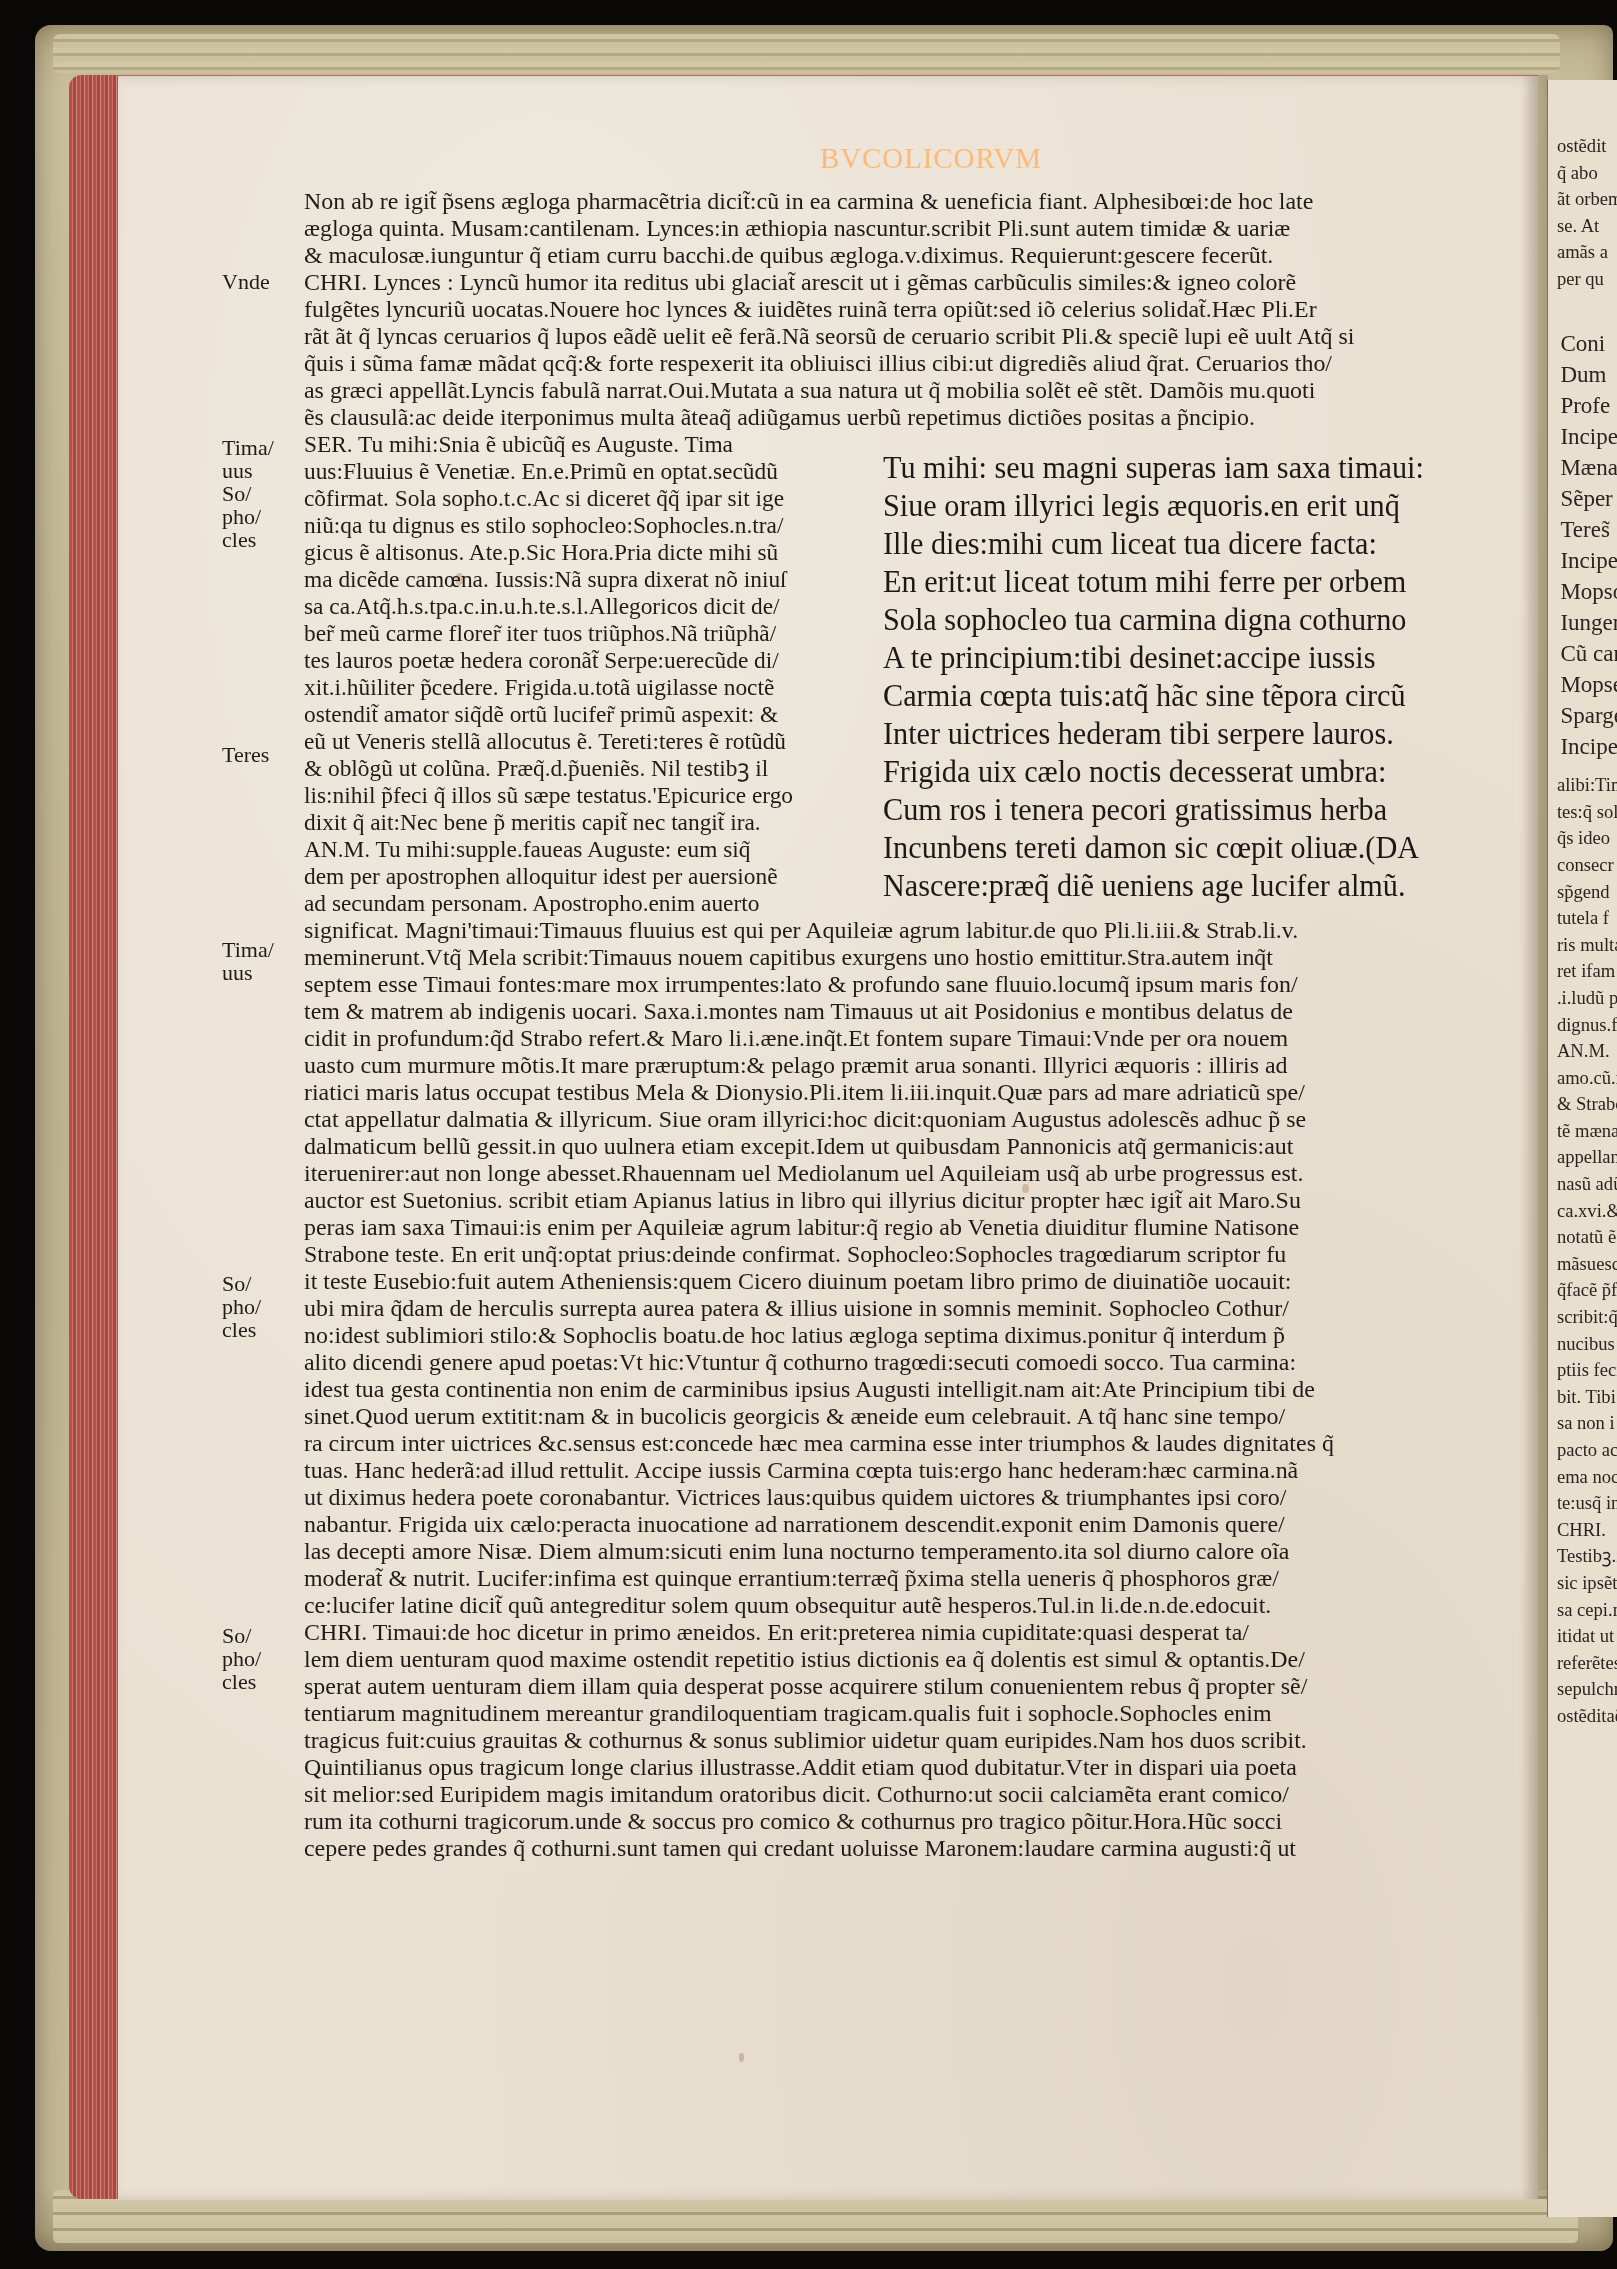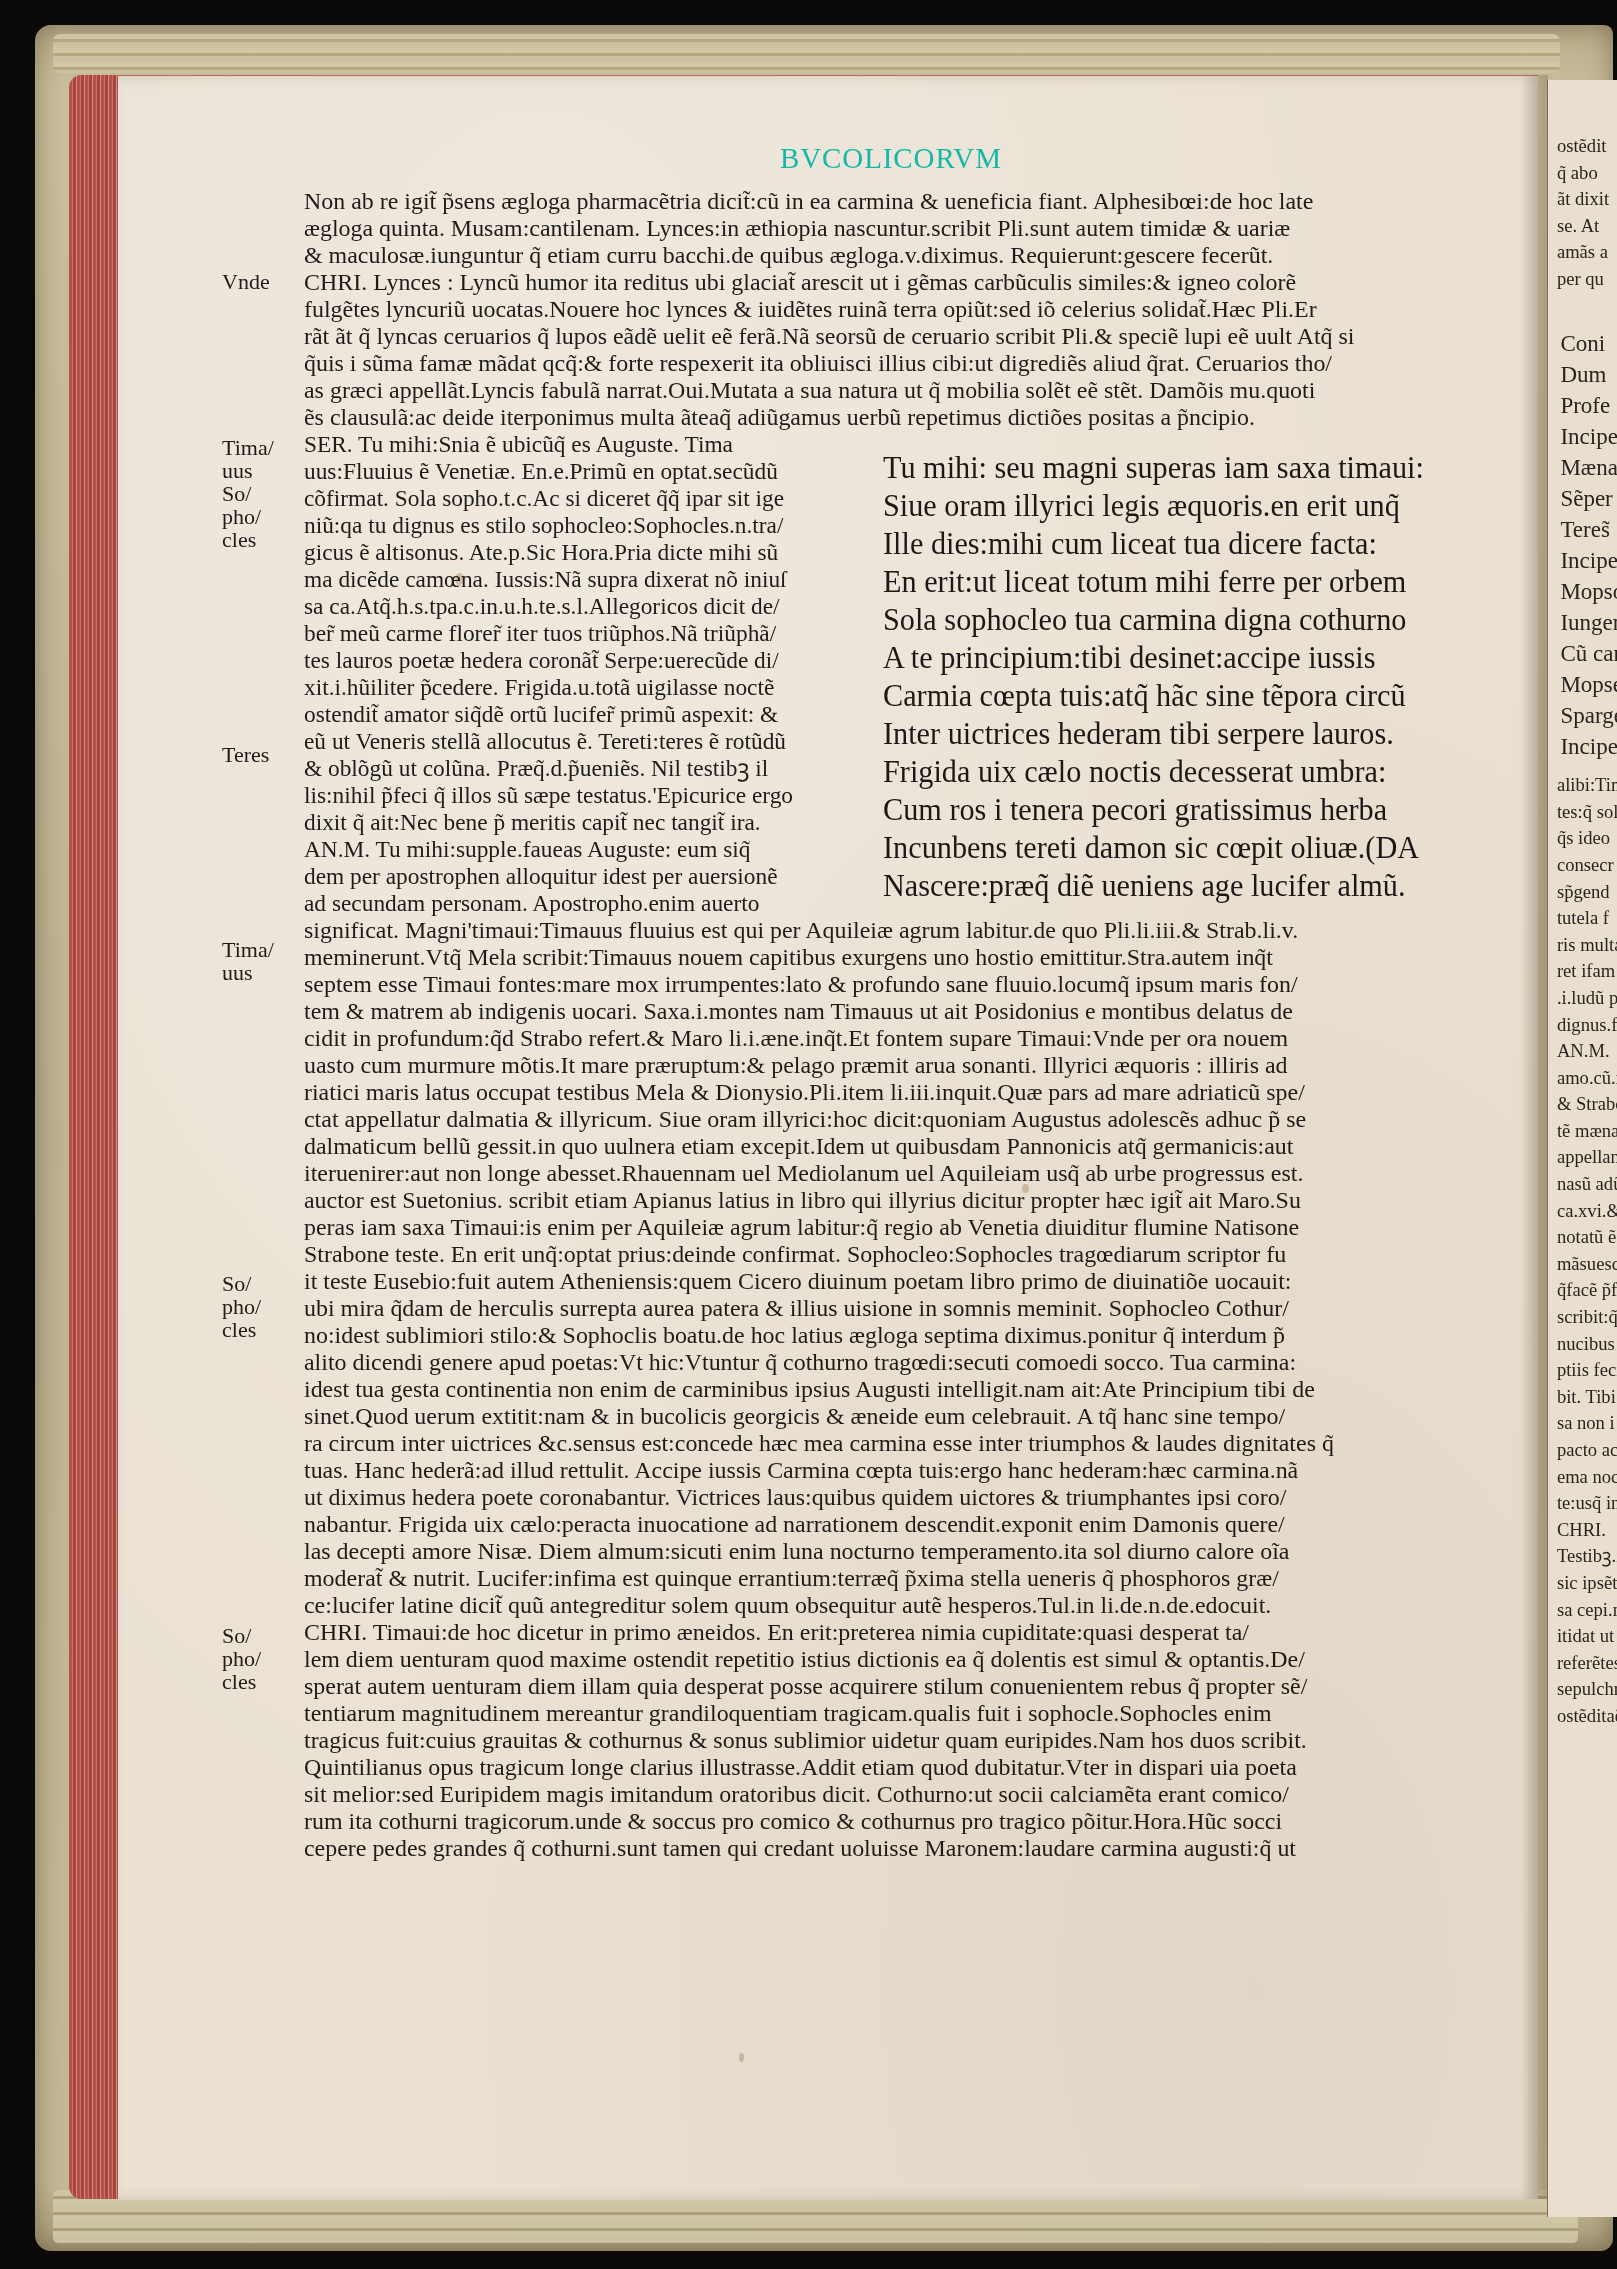--- a/index.html
+++ b/index.html
@@ -48,22 +48,22 @@
     border-left:0.9px solid #8a6a5a;
     overflow:hidden;
   }
   .facing-line {
     white-space:nowrap; font-size:18.6px; line-height:26.6px; color:#2a2420;
     padding-left:8.9px;
   }
   .facing-line.verse { font-size:23px; line-height:31px; padding-left:12.4px; }
 
   .header {
-    position:absolute; left:780px; top:142px; font-size:29px; letter-spacing:0.9px;
-    color:#14b8a6; font-weight:normal;
+    position:absolute; left:820px; top:142px; font-size:29px; letter-spacing:0.9px;
+    color:#fdba74; font-weight:normal;
   }
   .text-block {
     position:absolute; left:304px; top:188px; width:1215px;
     color:#1f1b18; font-size:24px; line-height:27px;
   }
   .line { white-space:nowrap; overflow:hidden; text-align:justify; height:27px; }
   .two-col { display:flex; }
   .col-left { width:576px; }
   .col-right { width:638px; padding-left:5.3px; padding-top:17.7px; }
   .col-left .line { font-size:23.5px; }
@@ -193,21 +193,21 @@
       <div class="line" style="transform-origin: left center; transform: scaleX(0.997);">rum ita cothurni tragicorum.unde &amp; soccus pro comico &amp; cothurnus pro tragico põitur.Hora.Hũc socci</div>
       <div class="line" style="transform-origin: left center; transform: scaleX(0.997);">cepere pedes grandes q̃ cothurni.sunt tamen qui credant uoluisse Maronem:laudare carmina augusti:q̃ ut</div>
     </div>
 </div>
 
 <div class="facing-page">
   <div style="height:53px;"></div>
   <div id="facing-top">
       <div class="facing-line">ostẽdit</div>
       <div class="facing-line">q̃ abo</div>
-      <div class="facing-line">ãt dixit</div>
+      <div class="facing-line">ãt orbem</div>
       <div class="facing-line">se. At</div>
       <div class="facing-line">amãs a</div>
       <div class="facing-line">per qu</div>
     </div>
   <div style="height:35px;"></div>
   <div id="facing-verse">
       <div class="facing-line verse">Coni</div>
       <div class="facing-line verse">Dum</div>
       <div class="facing-line verse">Profe</div>
       <div class="facing-line verse">Incipe</div>

